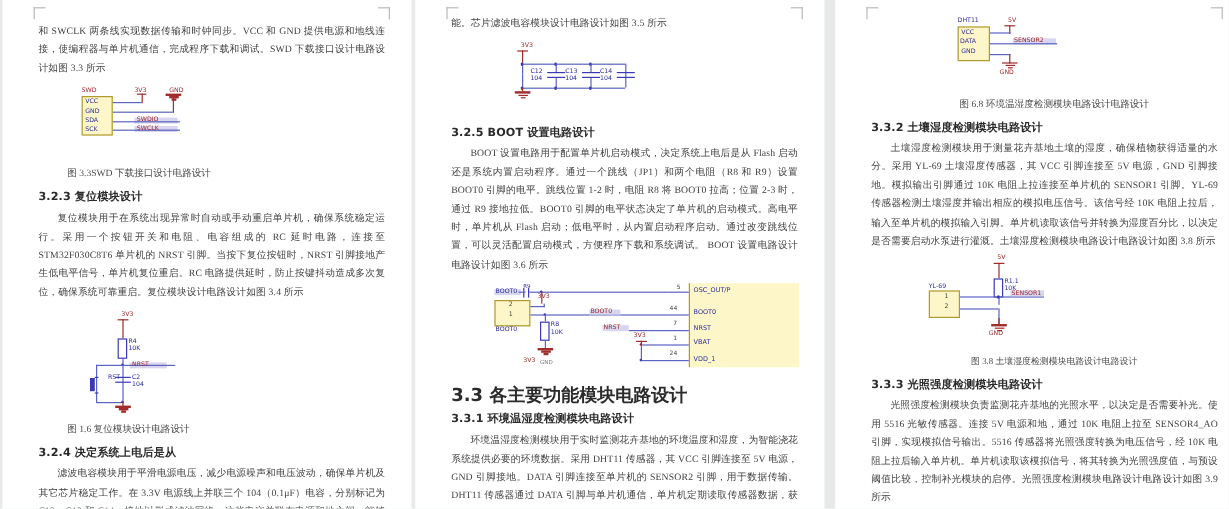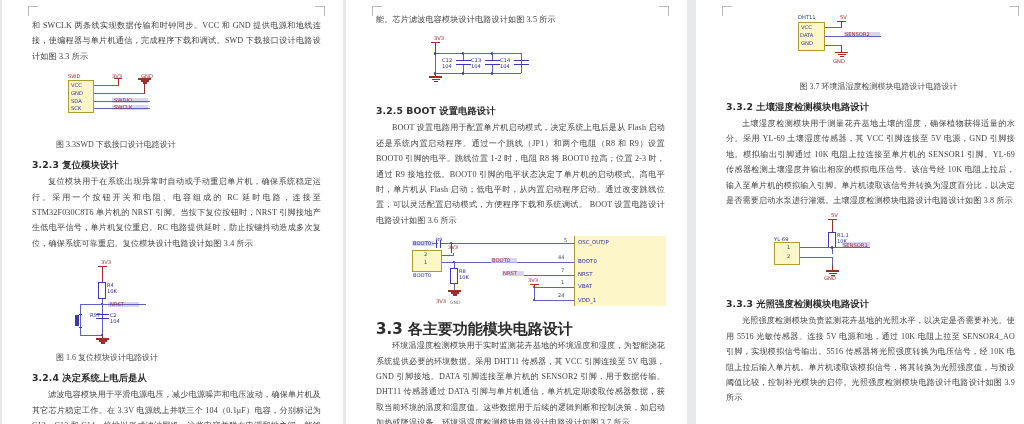--- a/index.html
+++ b/index.html
@@ -406,20 +406,21 @@
           <div class="net-label" style="left:122px;top:41px;">3V3</div>
           <div class="vcc-tick" style="left:124px;top:48px;width:9px;"></div>
           <div class="wire-red v" style="left:128px;top:48px;height:4px;"></div>
           <div class="wire v" style="left:128px;top:51px;height:14px;"></div>
           <div class="dot red" style="left:127px;top:50px;"></div>
           <div class="dot" style="left:127px;top:63px;"></div>
         </div>
       </div>
 
       <h2 class="heading2">3.3  各主要功能模块电路设计</h2>
+      <h3 class="heading">3.3.1  环境温湿度检测模块电路设计</h3>
       <p class="body indent">环境温湿度检测模块用于实时监测花卉基地的环境温度和湿度，为智能浇花系统提供必要的环境数据。采用 DHT11 传感器，其 VCC 引脚连接至 5V 电源，GND 引脚接地。DATA 引脚连接至单片机的 SENSOR2 引脚，用于数据传输。DHT11 传感器通过 DATA 引脚与单片机通信，单片机定期读取传感器数据，获取当前环境的温度和湿度值。这些数据用于后续的逻辑判断和控制决策，如启动加热或降温设备。环境温湿度检测模块电路设计电路设计如图 3.7 所示</p>
     </div>
   </div>
 
   <div class="page gap-right" style="margin-left:9px;">
     <div class="crop tl"></div>
     <div class="crop tr"></div>
     <div class="page-inner">
 
       <div class="fig" style="height:62px;margin-top:14px;">
@@ -444,21 +445,21 @@
           <div class="wire h" style="left:39px;top:31px;width:17px;"></div>
           <div class="wire-red v" style="left:55px;top:31px;height:8px;"></div>
           <div class="gnd" style="left:49px;top:38px;">
             <i style="width:13px;height:1.4px;"></i>
             <i style="width:8px;height:1.2px;"></i>
             <i style="width:4px;height:1.2px;"></i>
           </div>
           <div class="net-label" style="left:47px;top:44px;">GND</div>
         </div>
       </div>
-      <p class="caption c3">图 3.7 环境温湿度检测模块电路设计电路设计</p>
+      <p class="caption c3">图 6.8 环境温湿度检测模块电路设计电路设计</p>
 
       <h3 class="heading">3.3.2  土壤湿度检测模块电路设计</h3>
       <p class="body indent">土壤湿度检测模块用于测量花卉基地土壤的湿度，确保植物获得适量的水分。采用 YL-69 土壤湿度传感器，其 VCC 引脚连接至 5V 电源，GND 引脚接地。模拟输出引脚通过 10K 电阻上拉连接至单片机的 SENSOR1 引脚。YL-69 传感器检测土壤湿度并输出相应的模拟电压信号。该信号经 10K 电阻上拉后，输入至单片机的模拟输入引脚。单片机读取该信号并转换为湿度百分比，以决定是否需要启动水泵进行灌溉。土壤湿度检测模块电路设计电路设计如图 3.8 所示</p>
 
       <div class="fig" style="height:78px;margin-top:4px;">
         <div class="sch" style="position:absolute;left:40px;top:0;width:200px;height:72px;">
           <div class="net-label" style="left:65px;top:0px;">5V</div>
           <div class="vcc-tick" style="left:62px;top:7px;width:9px;"></div>
           <div class="wire-red v" style="left:66px;top:7px;height:13px;"></div>
           <div class="res" style="left:62px;top:20px;width:8px;height:16px;"></div>
@@ -480,19 +481,20 @@
           <div class="wire v" style="left:66px;top:45px;height:13px;"></div>
           <div class="wire-red v" style="left:66px;top:53px;height:6px;"></div>
           <div class="gnd" style="left:60px;top:58px;">
             <i style="width:13px;height:1.4px;"></i>
             <i style="width:8px;height:1.2px;"></i>
             <i style="width:4px;height:1.2px;"></i>
           </div>
           <div class="net-label" style="left:58px;top:63px;">GND</div>
         </div>
       </div>
+      <p class="caption c3" style="font-size:7.4px;">图 3.8 土壤湿度检测模块电路设计电路设计</p>
 
       <h3 class="heading">3.3.3  光照强度检测模块电路设计</h3>
       <p class="body indent">光照强度检测模块负责监测花卉基地的光照水平，以决定是否需要补光。使用 5516 光敏传感器。连接 5V 电源和地，通过 10K 电阻上拉至 SENSOR4_AO 引脚，实现模拟信号输出。5516 传感器将光照强度转换为电压信号，经 10K 电阻上拉后输入单片机。单片机读取该模拟信号，将其转换为光照强度值，与预设阈值比较，控制补光模块的启停。光照强度检测模块电路设计电路设计如图 3.9 所示</p>
     </div>
   </div>
 
 </div>
 
 </body></html>

